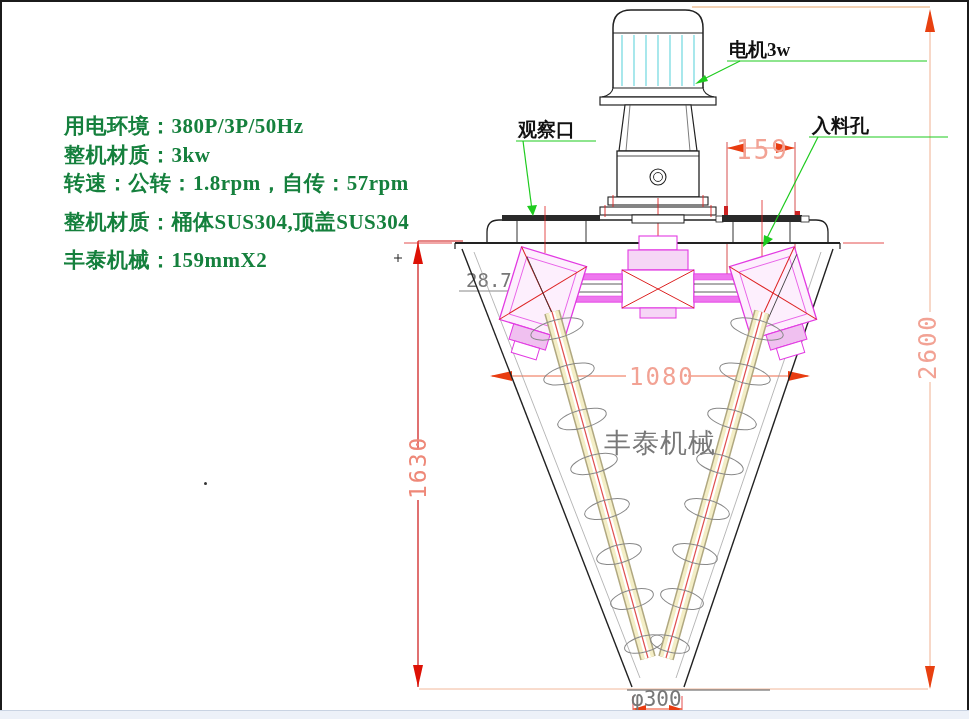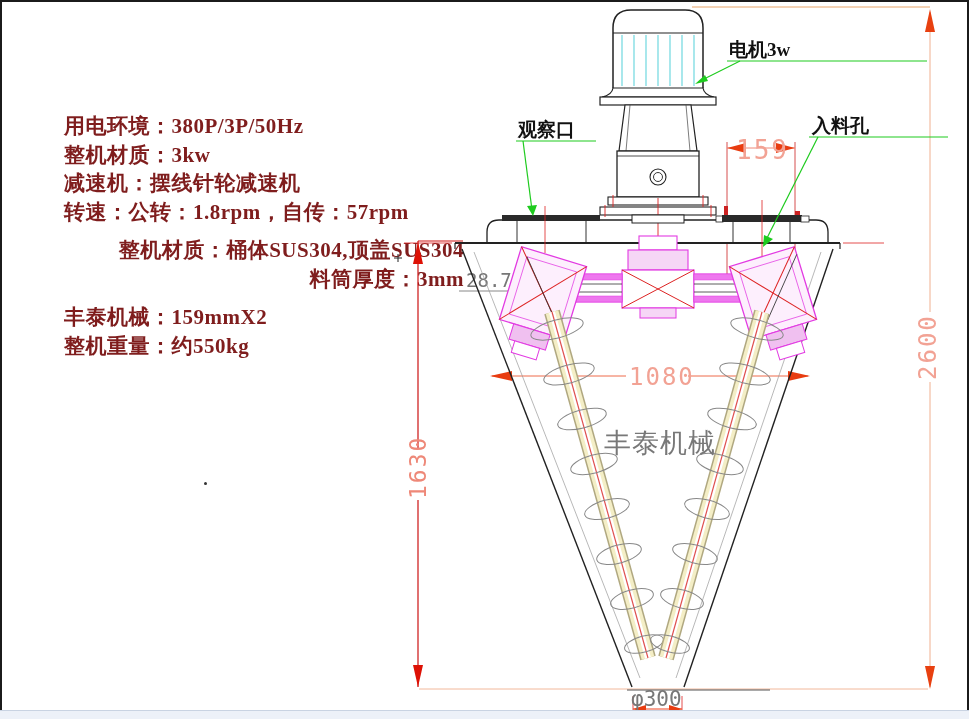--- a/index.html
+++ b/index.html
@@ -10,51 +10,48 @@
   .frame{
     position:absolute; inset:0; pointer-events:none;
     border-top:2px solid #1b1b1b; border-left:2px solid #1b1b1b; border-right:2px solid #1b1b1b;
   }
   .footer-strip{
     position:absolute; left:0; right:0; top:710px; height:9px;
     background:#edf1f8; border-top:1px solid #c9d3e2;
   }
   .specs{
     position:absolute; left:64px; top:112px; width:400px;
-    color:#7f1d1d; font-size:21px; font-weight:700; letter-spacing:0.5px;
+    color:#15803d; font-size:21px; font-weight:700; letter-spacing:0.5px;
   }
   .spec-block{margin:0 0 10px 0;}
-  .spec-block.b2{text-align:right;}
+  .spec-block.b2{}
   .spec-line{height:28.5px; line-height:28.5px; white-space:nowrap;}
   .stray-dot{position:absolute; left:204px; top:482px; width:3px; height:3px; background:#333; border-radius:50%;}
   svg{position:absolute; left:0; top:0;}
   svg text{font-family:"DejaVu Sans Mono", monospace;}
   text.dim{letter-spacing:2px;}
   text.callout{font-family:"Liberation Serif", serif; font-weight:700; fill:#111;}
   text.gray{fill:#777;}
 </style>
 </head>
 <body>
 
 <div class="canvas">
 
   <div class="specs">
     <div class="spec-block">
       <div class="spec-line">用电环境：380P/3P/50Hz</div>
       <div class="spec-line">整机材质：3kw</div>
-      <div class="spec-line">减速机：摆线针轮减速机</div>
       <div class="spec-line">转速：公转：1.8rpm，自传：57rpm</div>
     </div>
     <div class="spec-block b2">
       <div class="spec-line">整机材质：桶体SUS304,顶盖SUS304</div>
-      <div class="spec-line">料筒厚度：3mm</div>
     </div>
     <div class="spec-block">
       <div class="spec-line">丰泰机械：159mmX2</div>
-      <div class="spec-line">整机重量：约550kg</div>
     </div>
   </div>
   <div class="stray-dot"></div>
 
   <svg width="969" height="719" viewBox="0 0 969 719">
 
     <g>
       <line x1="692" y1="7" x2="930" y2="7" stroke="#e8a468" stroke-width="1"></line>
       <line x1="930" y1="12" x2="930" y2="312" stroke="#f0b090" stroke-width="1"></line>
       <line x1="930" y1="382" x2="930" y2="687" stroke="#f0b090" stroke-width="1"></line>

